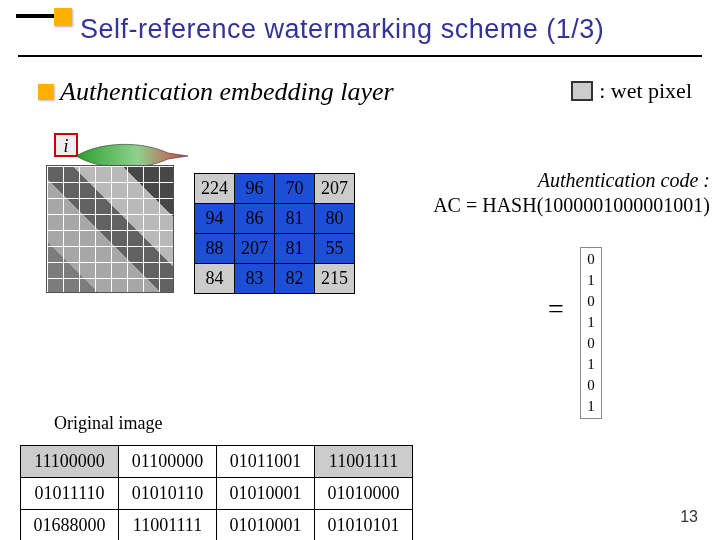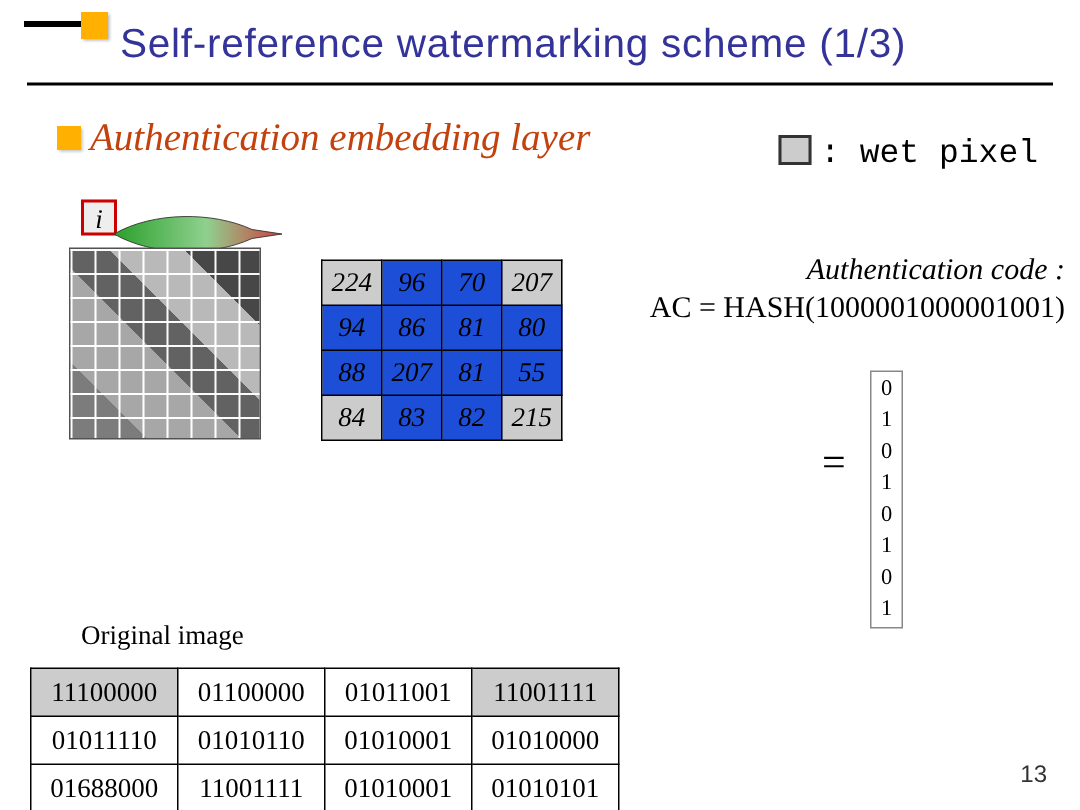--- a/index.html
+++ b/index.html
@@ -37,28 +37,27 @@
     margin: 20px 0 0 38px;
   }
   .bullet-sq {
     width: 16px; height: 16px; background: #ffb000;
     margin-right: 6px;
     box-shadow: 1px 1px 2px rgba(0,0,0,0.25);
   }
   .section-text {
     font-style: italic;
     font-size: 26px;
-    color: #c2410c;
+    color: #000000;
     text-align: center;
   }
   .legend {
-    position: absolute; right: 28px; top: 90px;
-    display: flex; 
+    position: absolute; right: 28px; top: 78px;
+    display: flex; align-items: center;
     font-size: 22px;
-    font-family: Liberation Mono, monospace;
   }
   .legend-sw {
     width: 22px; height: 20px; border: 2px solid #333;
     background: #ccc; margin-right: 6px;
   }
   .content { position: relative; margin-top: 18px; }
 
   .i-tag {
     position: absolute; left: 54px; top: 8px;
     width: 24px; height: 24px; border: 2px solid #c00;
@@ -84,23 +83,22 @@
       linear-gradient(to right, rgba(255,255,255,0.9) 1.5px, transparent 1.5px),
       linear-gradient(to bottom, rgba(255,255,255,0.9) 1.5px, transparent 1.5px);
     background-size: 16px 16px;
   }
   .orig-label {
     position: absolute; left: 54px; top: 288px;
     font-size: 18px;
   }
 
   .dec-tbl {
-    position: absolute; left: 214px; top: 48px;
+    position: absolute; left: 194px; top: 48px;
     border-collapse: collapse;
-    font-style: italic;
   }
   .dec-tbl td {
     border: 1.5px solid #000;
     width: 40px; height: 30px;
     text-align: center; font-size: 18px;
     background: #1d4ed8;
   }
   .dec-tbl td.shade { background: #ccc; }
 
   .auth-block {

